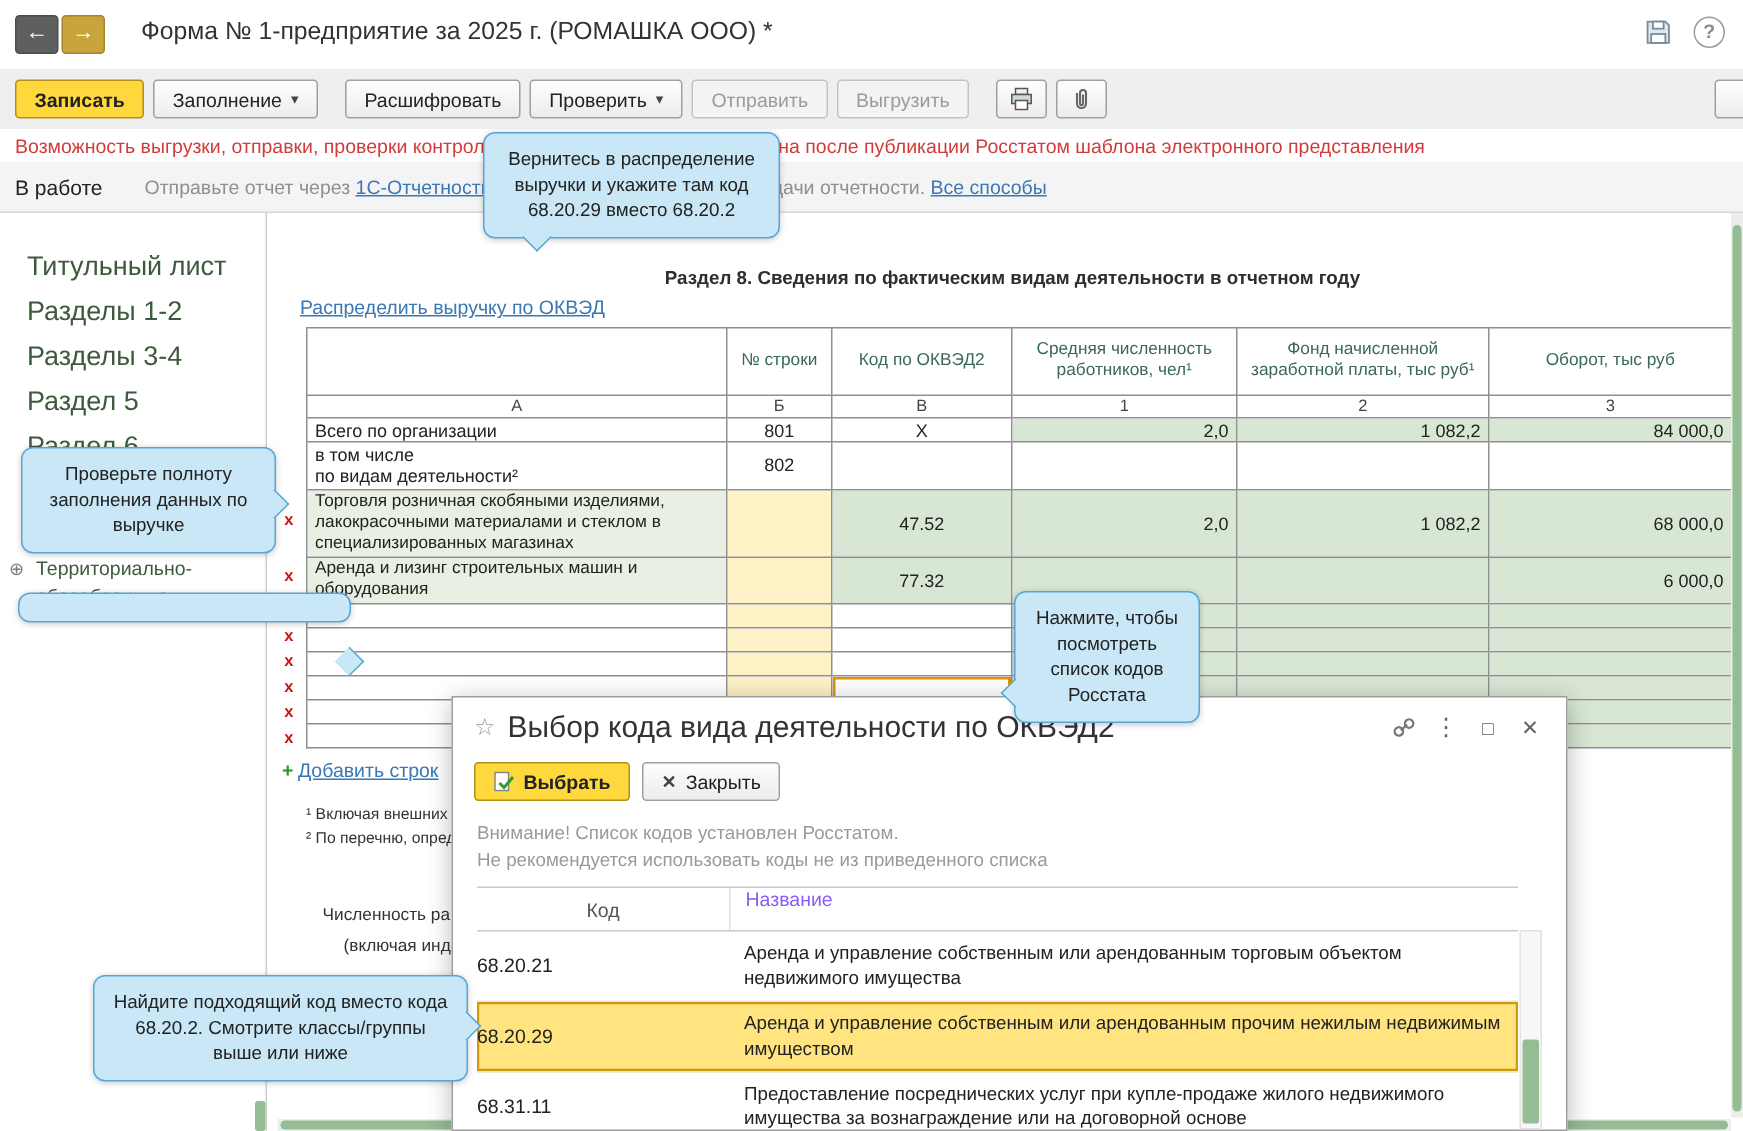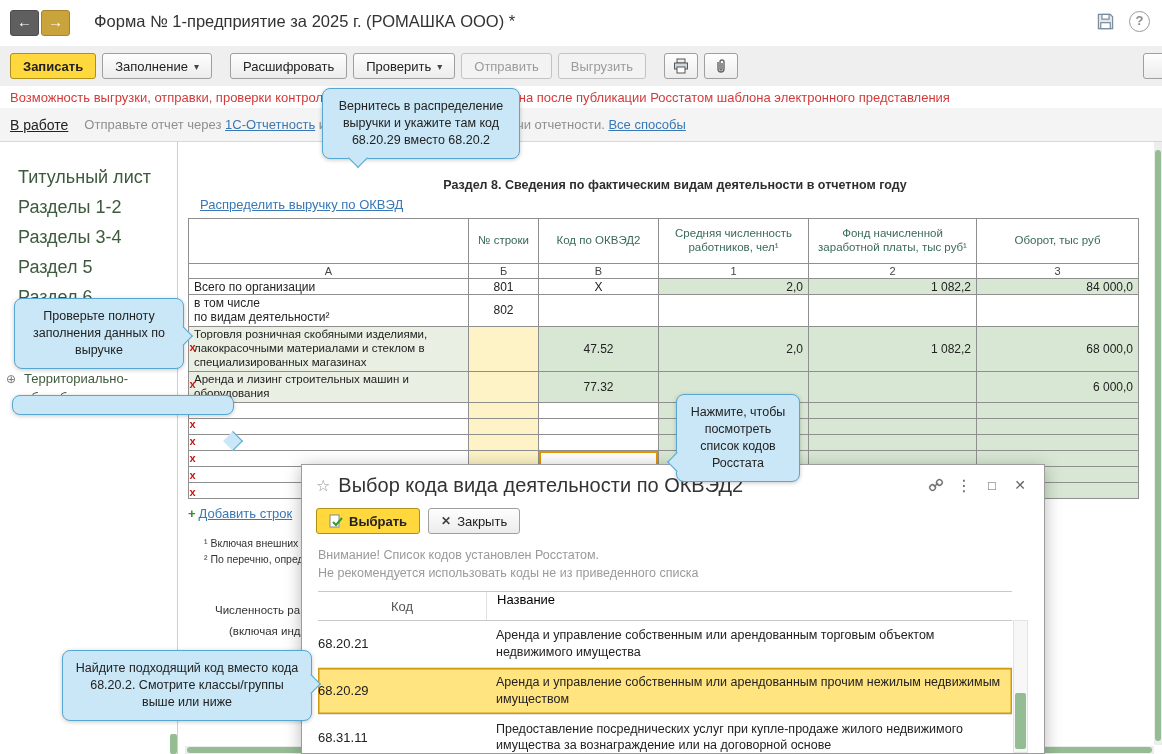--- a/index.html
+++ b/index.html
@@ -31,39 +31,39 @@
   .btn-disabled { color:#9b9b9b; border-color:#c3c3c3; background:#f3f3f3; cursor:default; }
   .btn-ico { width:34px; padding:0; justify-content:center; }
   .caret { font-size:10px; color:#444; }
   .btn-cut { position:absolute; right:-7px; top:7px; width:20px; }
   .gap { width:6px; }
 
   
   .warnline { position:absolute; left:10px; top:90px; font-size:13px; color:#d23b3b; white-space:nowrap; }
   .statusline { position:absolute; left:0; top:108px; width:100%; height:34px; background:#f4f4f4;
     border-bottom:1px solid #d7d7d7; display:flex; align-items:center; padding-left:10px; box-sizing:border-box; }
-  .state-link { color:#222; text-decoration:underline; font-size:14px; margin-right:16px; cursor:pointer; }
+  .state-link { color:#222; font-size:14px; margin-right:28px; cursor:pointer; }
   .send-text { color:#8f8f8f; font-size:13px; white-space:nowrap; }
   .lnk { color:#3978b5; text-decoration:underline; cursor:pointer; }
 
   
   .sidebar { position:absolute; left:0; top:142px; bottom:0; width:178px; background:#fff;
     border-right:1px solid #cfcfcf; box-sizing:border-box; padding-top:20px; }
   .side-item { padding:0 6px 0 18px; line-height:30px; font-size:18px; color:#3d5a3d; cursor:pointer; white-space:nowrap; }
   .side-territorial { position:relative; margin-top:58px; padding:0 10px 0 24px; font-size:13px;
     color:#3d5a3d; line-height:1.45; cursor:pointer; }
   .expand-ico { position:absolute; left:6px; top:1px; color:#7a7a7a; font-size:12px; }
 
   
   .section-title { position:absolute; left:200px; top:178px; width:950px; text-align:center;
     font-weight:bold; font-size:12.5px; color:#2e2e2e; }
   .distribute { position:absolute; left:200px; top:197px; font-size:13px; color:#3978b5;
     text-decoration:underline; cursor:pointer; }
 
-  table.sheet { position:absolute; left:188px; top:218px; width:950px; border-collapse:collapse;
+  table.sheet { position:absolute; left:204px; top:218px; width:950px; border-collapse:collapse;
     table-layout:fixed; background:#fff; }
   table.sheet th, table.sheet td { border:1px solid #8f8f8f; padding:1px 5px; overflow:hidden; }
   tr.hrow th { height:42px; font-weight:normal; font-size:11.5px; color:#3a685c; text-align:center;
     vertical-align:middle; line-height:1.2; background:#fff; }
   tr.lrow td { height:14px; font-size:11px; color:#444; text-align:center; padding:0; }
   td.a { text-align:left; font-size:12px; }
   td.ctr { text-align:center; font-size:12px; }
   td.num { text-align:right; font-size:12px; }
   td.g { background:#d8e7d4; }
   td.y { background:#fdf3c6; }
@@ -90,21 +90,21 @@
   .dlg-caption { flex:1; font-size:20px; color:#333; white-space:nowrap; overflow:hidden; }
   .dlg-tbi { width:28px; text-align:center; color:#666; cursor:pointer; font-size:14px; }
   .dlg-cmd { display:flex; gap:8px; padding:3px 14px 6px; }
   .x-red { color:#444; font-weight:bold; font-size:12px; }
   .dlg-note { padding:6px 16px 0; color:#9a9a9a; font-size:12.5px; line-height:1.45; }
   .dlg-table { position:absolute; left:16px; top:126px; right:16px; bottom:0; }
   .dlg-thead { display:flex; height:28px; border-top:1px solid #c9c9c9; border-bottom:1px solid #c9c9c9;
     align-items:flex-start; margin-right:16px; }
   .dlg-hcode { width:168px; text-align:center; color:#555; font-size:13px; border-right:1px solid #e0e0e0;
     align-self:stretch; display:flex; align-items:center; justify-content:center; }
-  .dlg-hname { flex:1; padding-left:10px; color:#000000; font-size:13px; }
+  .dlg-hname { flex:1; padding-left:10px; color:#8b5cf6; font-size:13px; }
   .dlg-row { display:flex; min-height:46px; border-bottom:1px solid #e4e4e4; align-items:center;
     margin-right:16px; box-sizing:border-box; cursor:pointer; }
   .dlg-rcode { width:168px; font-size:13px; color:#222; }
   .dlg-rname { flex:1; padding:6px 10px; font-size:12.5px; color:#222; line-height:1.35; }
   .dlg-row.selected { background:#ffe480; box-shadow:inset 0 0 0 1.5px #d0990f; }
   .dlg-scroll { position:absolute; right:0; top:29px; width:15px; bottom:0; background:#f7f7f7;
     border:1px solid #e3e3e3; box-sizing:border-box; }
   .dlg-thumb { position:absolute; left:1px; right:1px; bottom:3px; height:56px; background:#94bd94; border-radius:2px; }
 
   

